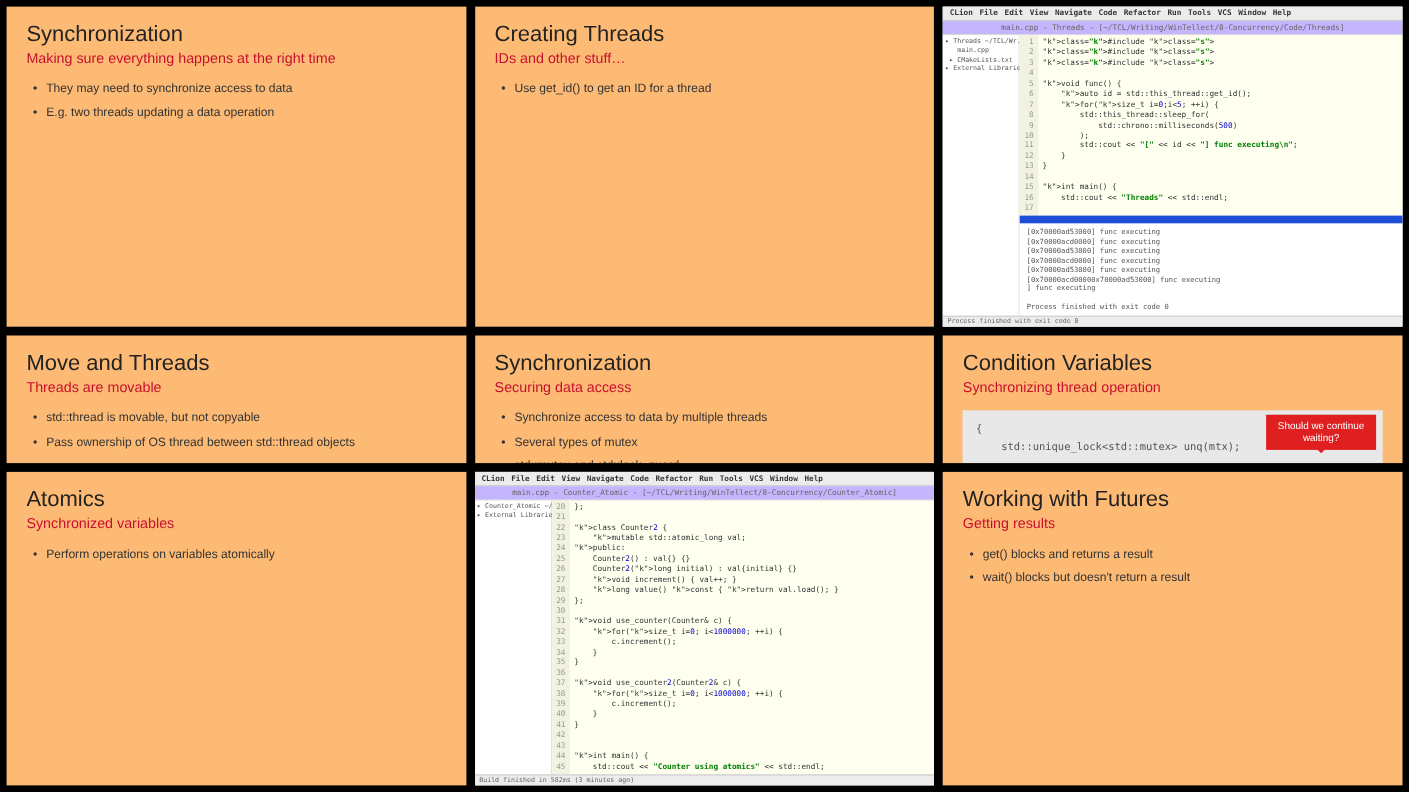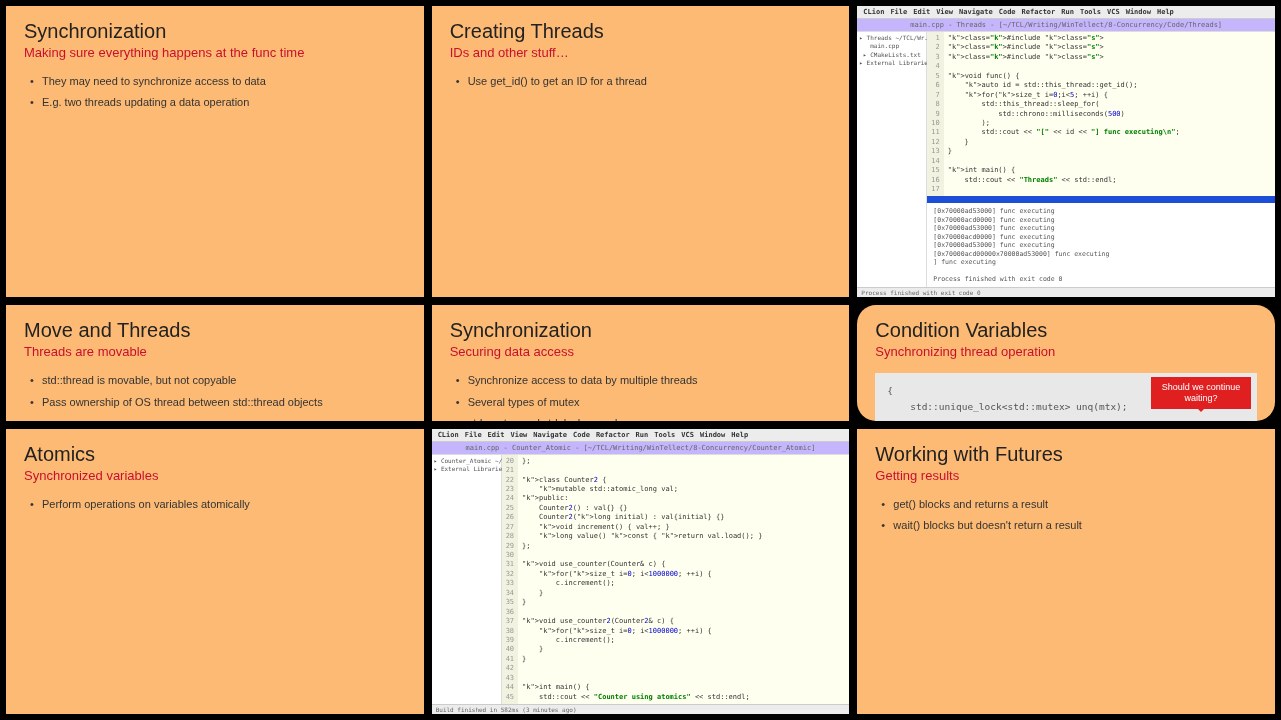--- a/index.html
+++ b/index.html
@@ -156,21 +156,21 @@
     transform:translateX(-50%);
     border:5px solid transparent;
     border-top-color:#e02020;
   }
 </style>
 </head>
 <body>
 
 <div class="slide">
   <h1>Synchronization</h1>
-  <h2>Making sure everything happens at the func time</h2>
+  <h2>Making sure everything happens at the right time</h2>
   <ul>
     <li>They may need to synchronize access to data</li>
     <li>E.g. two threads updating a data operation</li>
   </ul>
 </div>
 
 <div class="slide">
   <h1>Creating Threads</h1>
   <h2>IDs and other stuff…</h2>
   <ul>
@@ -266,21 +266,21 @@
   <h1>Synchronization</h1>
   <h2>Securing data access</h2>
   <ul>
     <li>Synchronize access to data by multiple threads</li>
     <li>Several types of mutex</li>
     <li>std::mutex and std::lock_guard</li>
   </ul>
 
 </div>
 
-<div class="slide" style="position:relative;border-radius:19px;">
+<div class="slide" style="position:relative;">
   <h1>Condition Variables</h1>
   <h2>Synchronizing thread operation</h2>
   <div class="cond-callout" style="top:72px;right:24px;width:100px;">Should we continue waiting?</div>
   <div class="codebox" style="margin-top:8px;font-size:9.5px;">{
     std::unique_lock&lt;std::mutex&gt; unq(mtx);
 
     cv.wait(unq, [](){ return has_data(); } );
 
     // Get data
 

